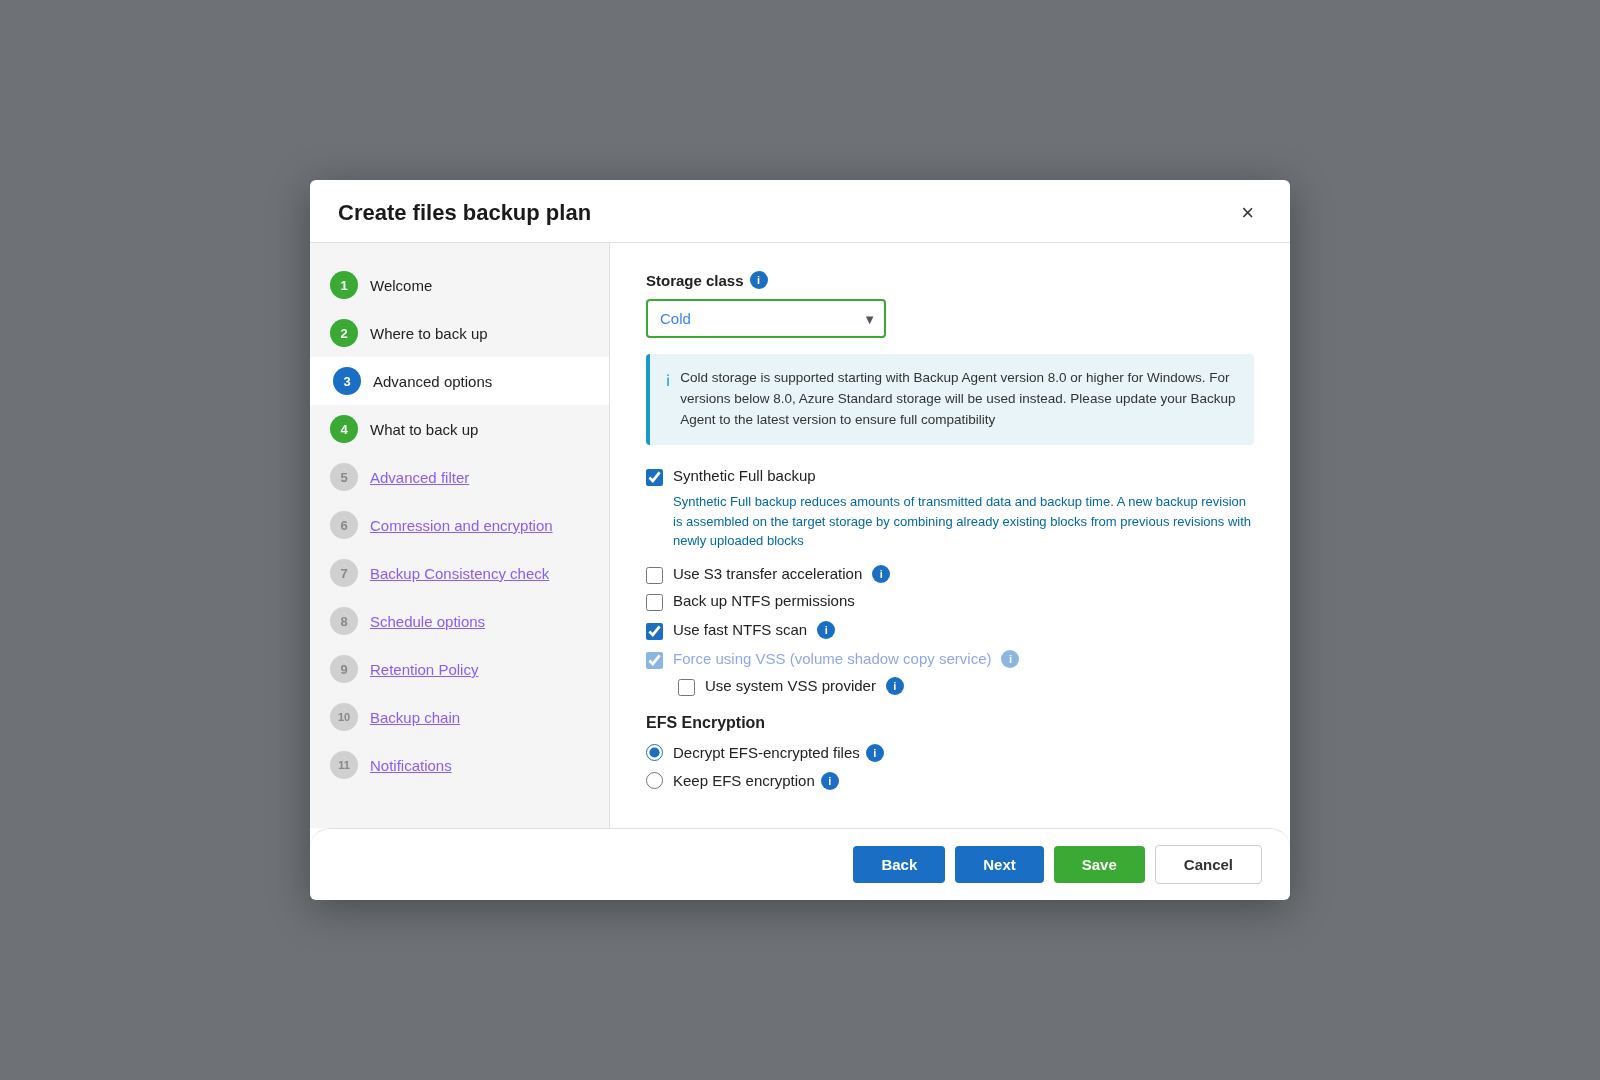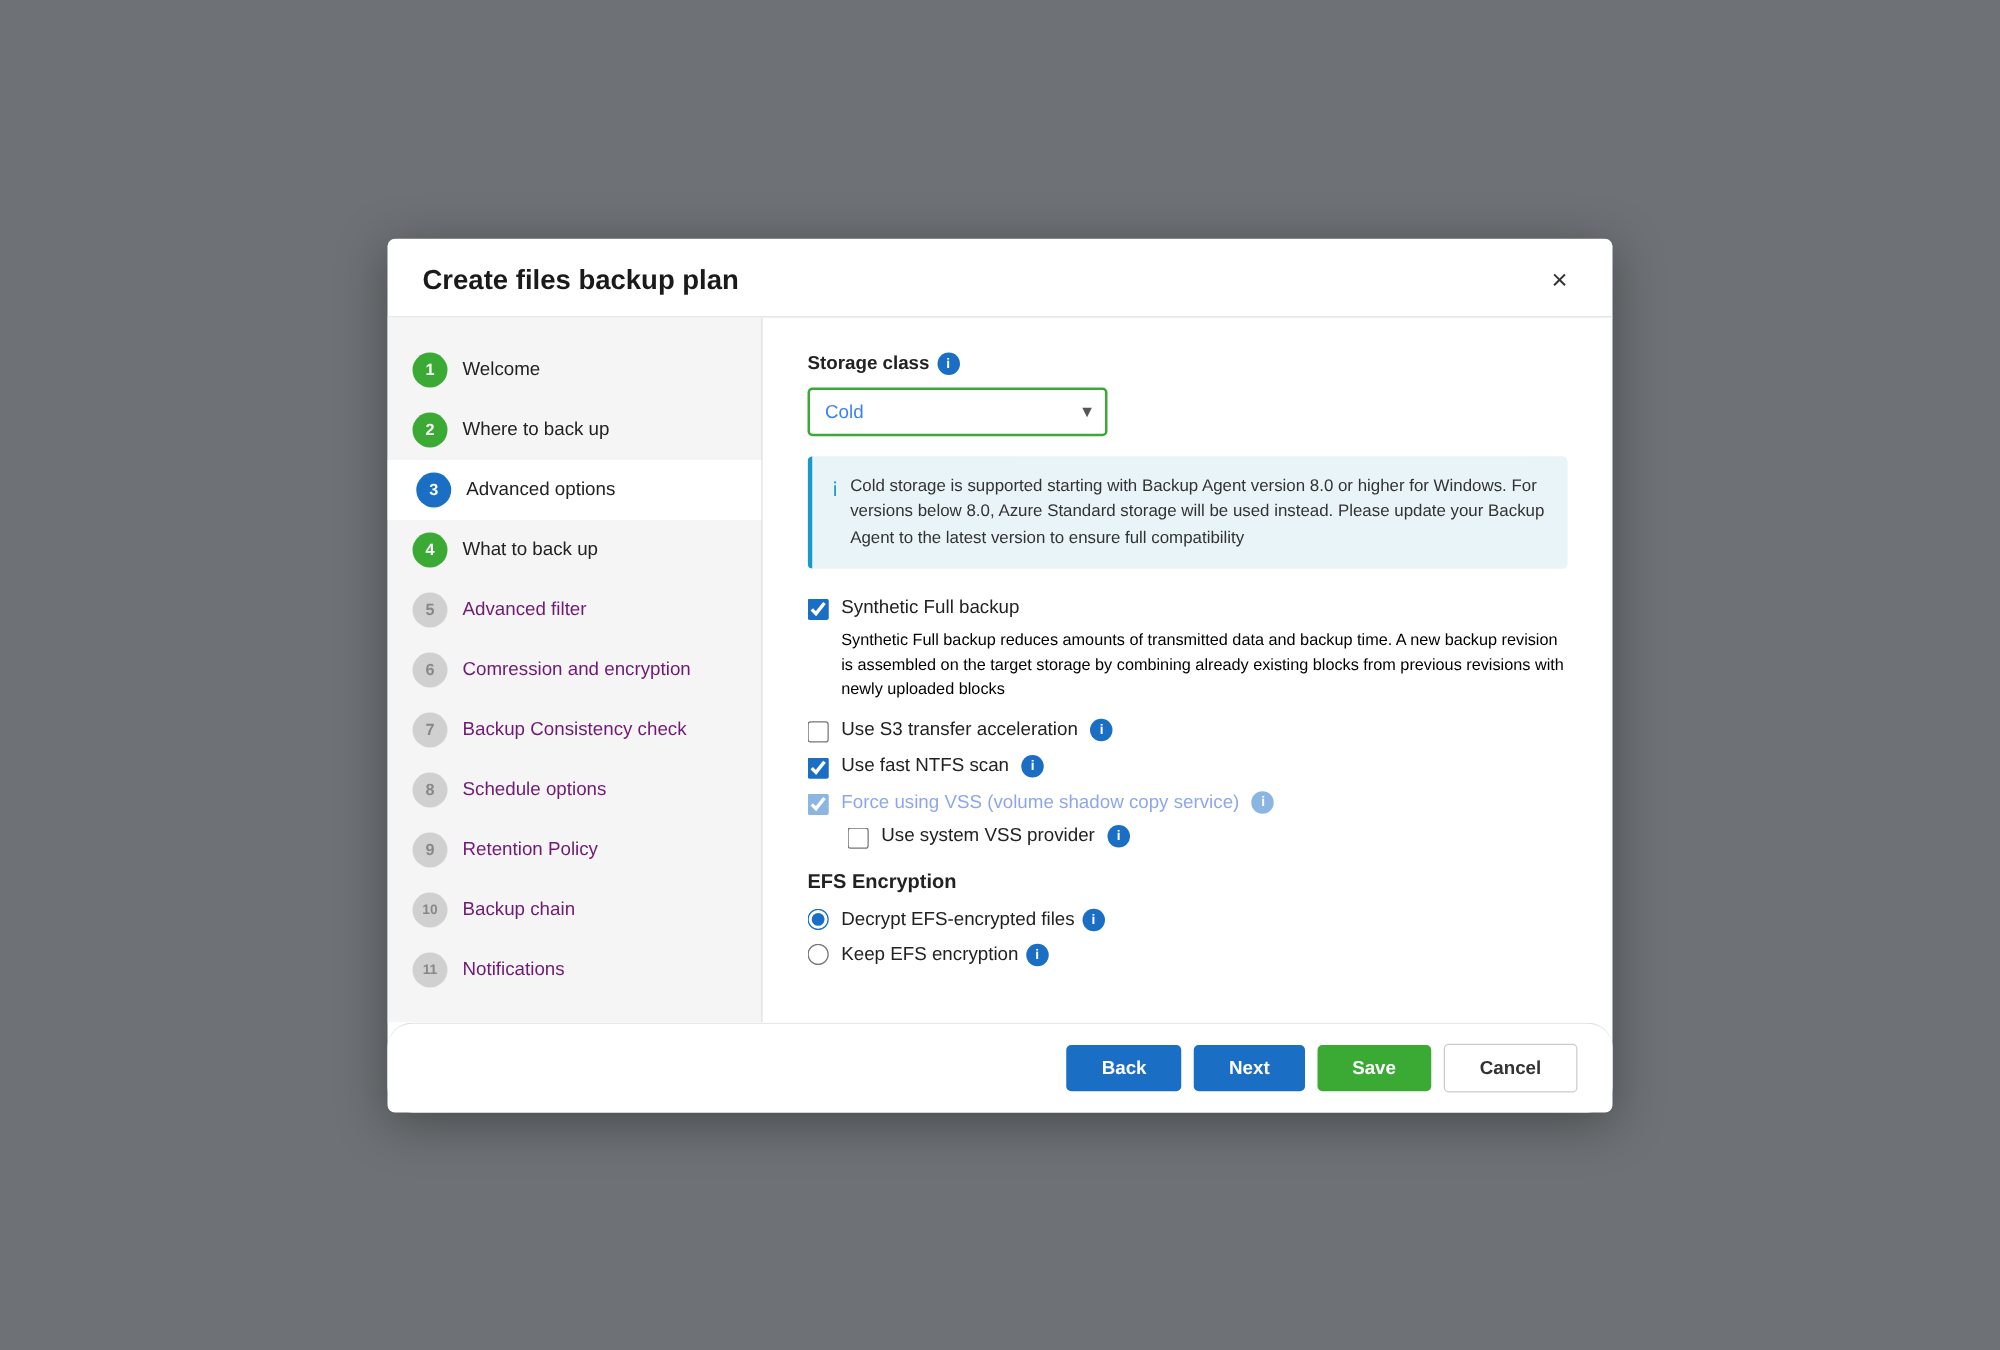--- a/index.html
+++ b/index.html
@@ -96,22 +96,23 @@
     .step-circle.gray {
       background: #d0d0d0;
       color: #888;
     }
     .sidebar-label {
       font-size: 15px;
       color: #222;
       font-weight: 500;
     }
     .sidebar-label.dimmed {
-      color: #701a75;
+      color: #8b5cf6;
       font-weight: 400;
+      text-decoration: underline;
     }
     
     .main-content {
       flex: 1;
       padding: 28px 36px;
       overflow-y: auto;
     }
     .section-label {
       font-size: 15px;
       font-weight: 600;
@@ -197,21 +198,21 @@
     }
     .checkbox-label {
       font-size: 15px;
       color: #222;
     }
     .checkbox-label.dimmed {
       color: #1d4ed8;
     }
     .checkbox-desc {
       font-size: 13px;
-      color: #000000;
+      color: #0369a1;
       margin-left: 27px;
       margin-bottom: 14px;
       line-height: 1.5;
     }
     .checkbox-row.indented {
       margin-left: 32px;
     }
     .section-title {
       font-size: 16px;
       font-weight: 700;
@@ -373,20 +374,24 @@
         <div class="checkbox-desc">Synthetic Full backup reduces amounts of transmitted data and backup time. A new backup revision is assembled on the target storage by combining already existing blocks from previous revisions with newly uploaded blocks</div>
 
         <div class="checkbox-row">
           <input type="checkbox" id="s3accel" style="">
           <label for="s3accel" class="checkbox-label">
             <span>Use S3 transfer acceleration</span>
           </label>
           <span class="info-icon">i</span>
         </div>
 
+        <div class="checkbox-row" style="margin-top:8px;">
+          <input type="checkbox" id="ntfsperm" style="">
+          <label for="ntfsperm" class="checkbox-label">Back up NTFS permissions</label>
+        </div>
 
         <div class="checkbox-row" style="margin-top:10px;">
           <input type="checkbox" id="fastnfs" checked="" style="">
           <label for="fastnfs" class="checkbox-label">
             <span>Use fast NTFS scan</span>
           </label>
           <span class="info-icon">i</span>
         </div>
 
         <div class="checkbox-row" style="margin-top:10px; opacity:0.5;">

